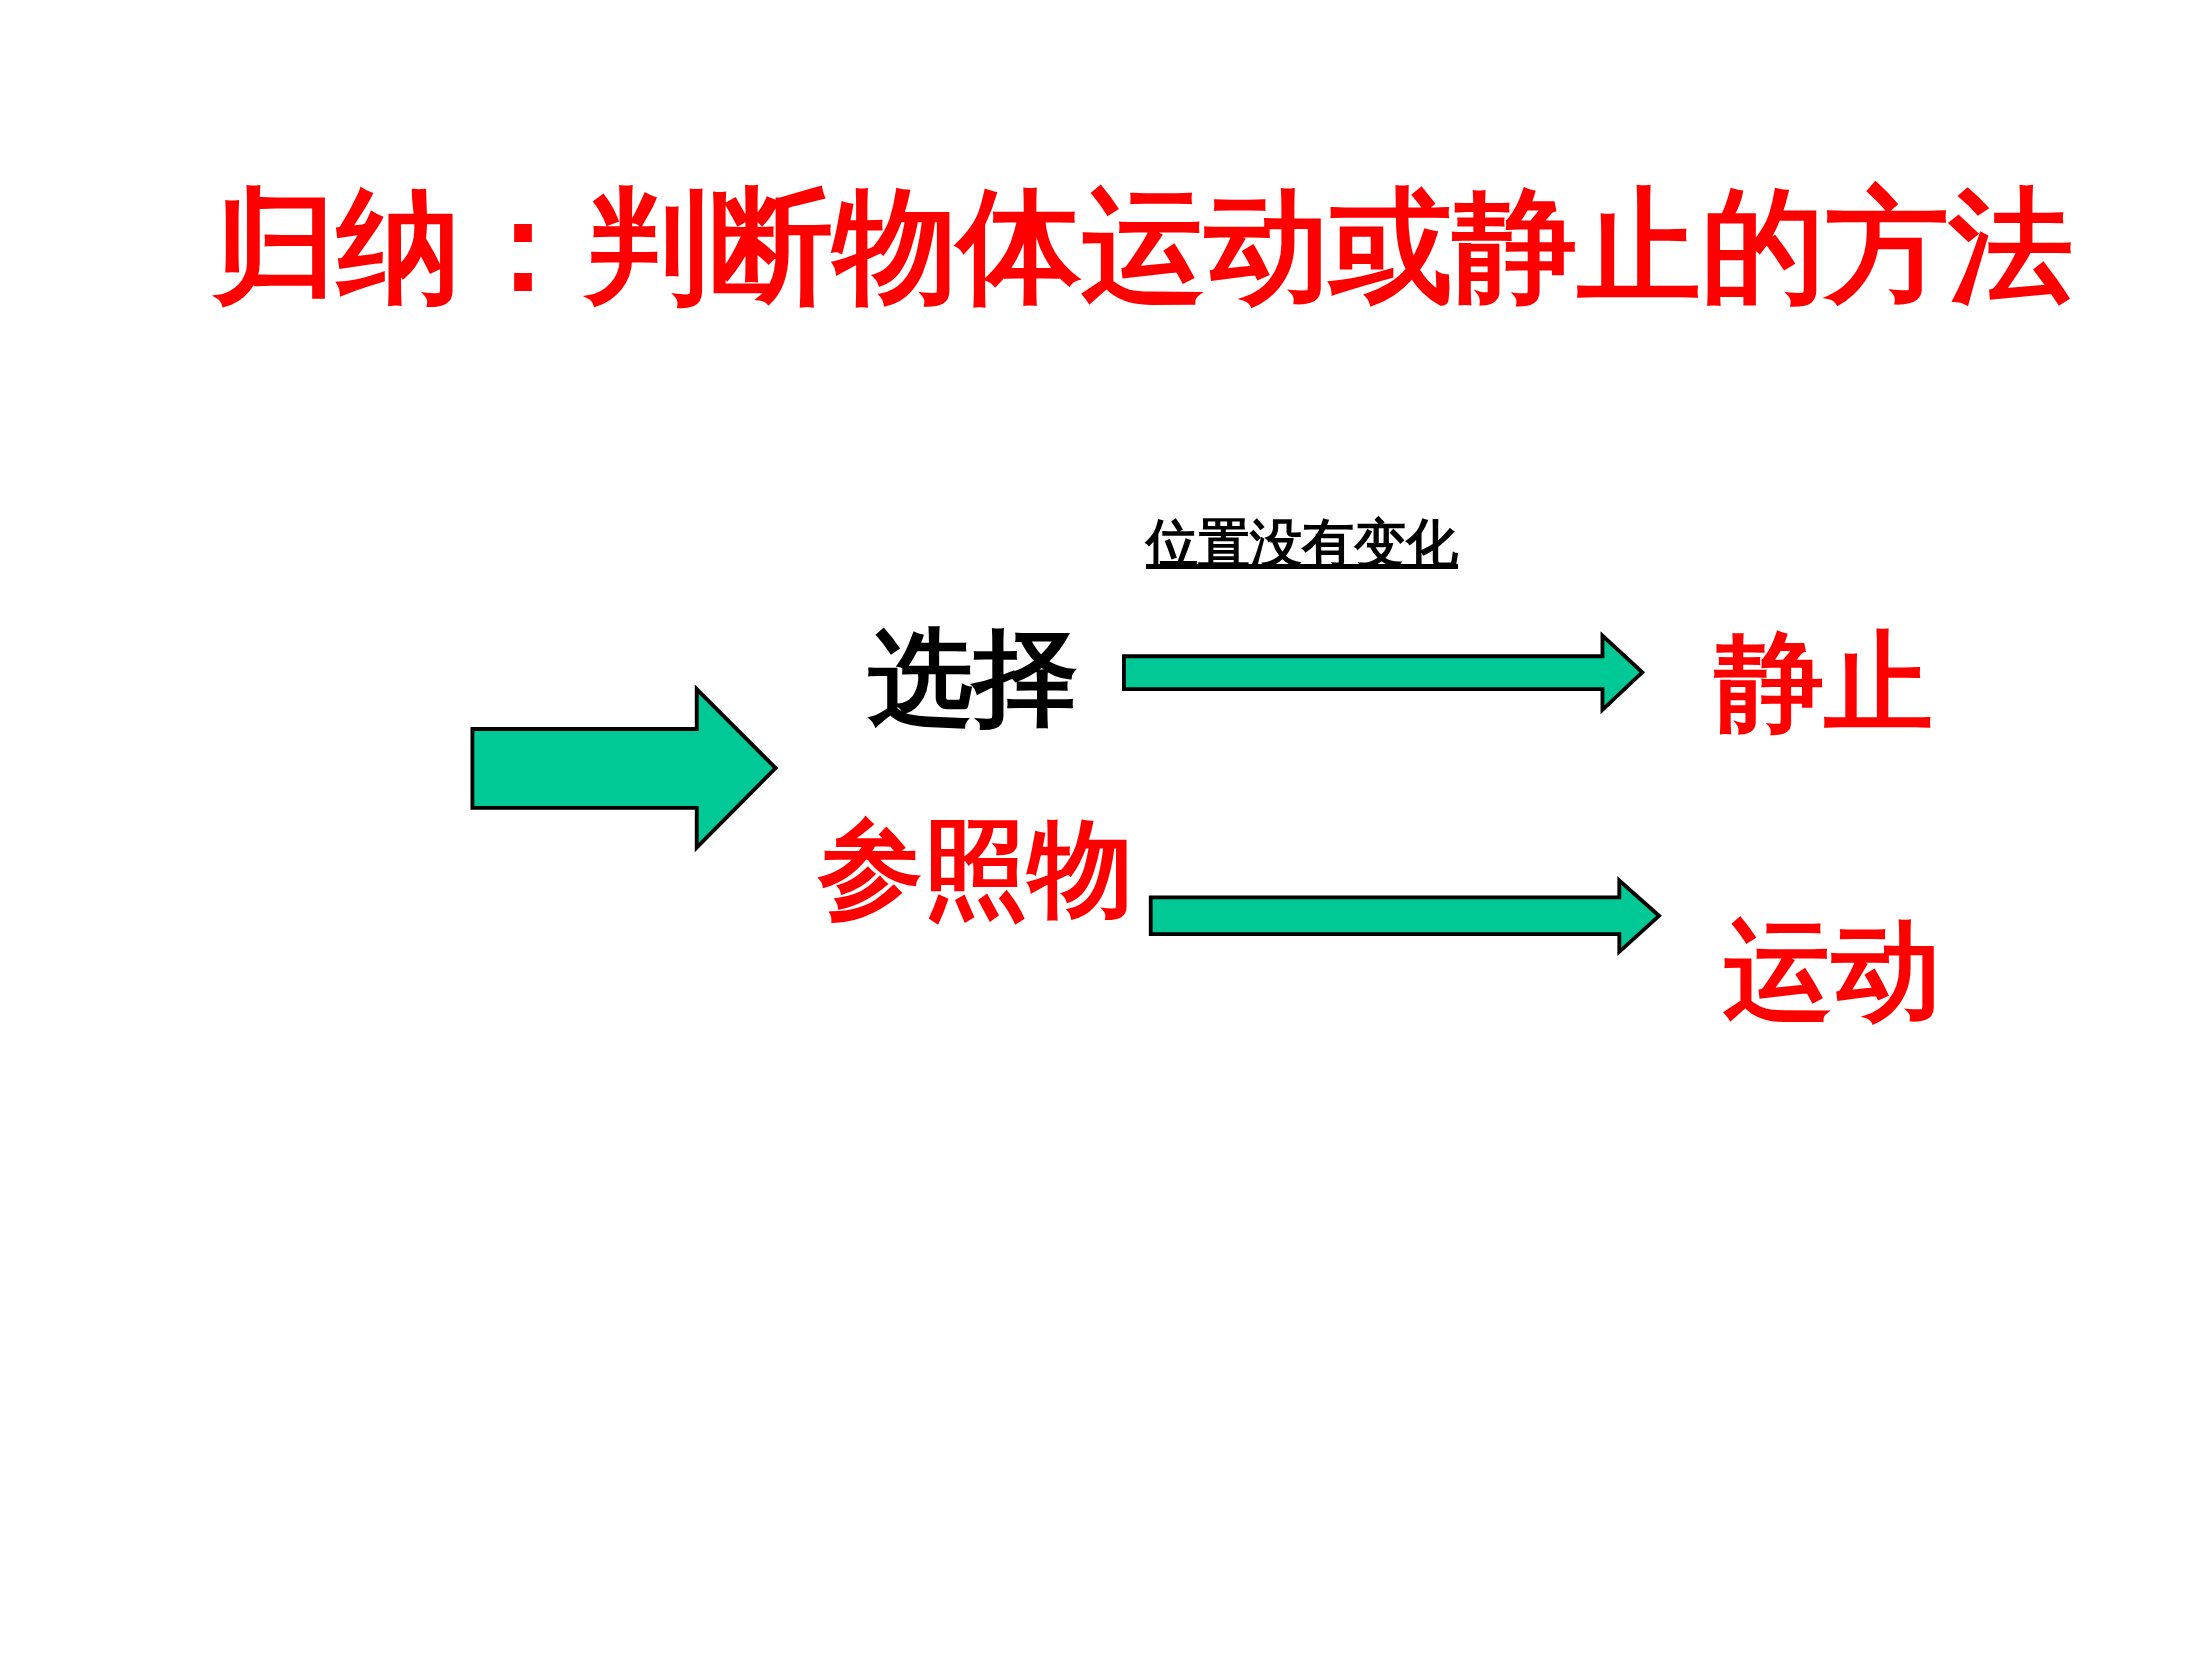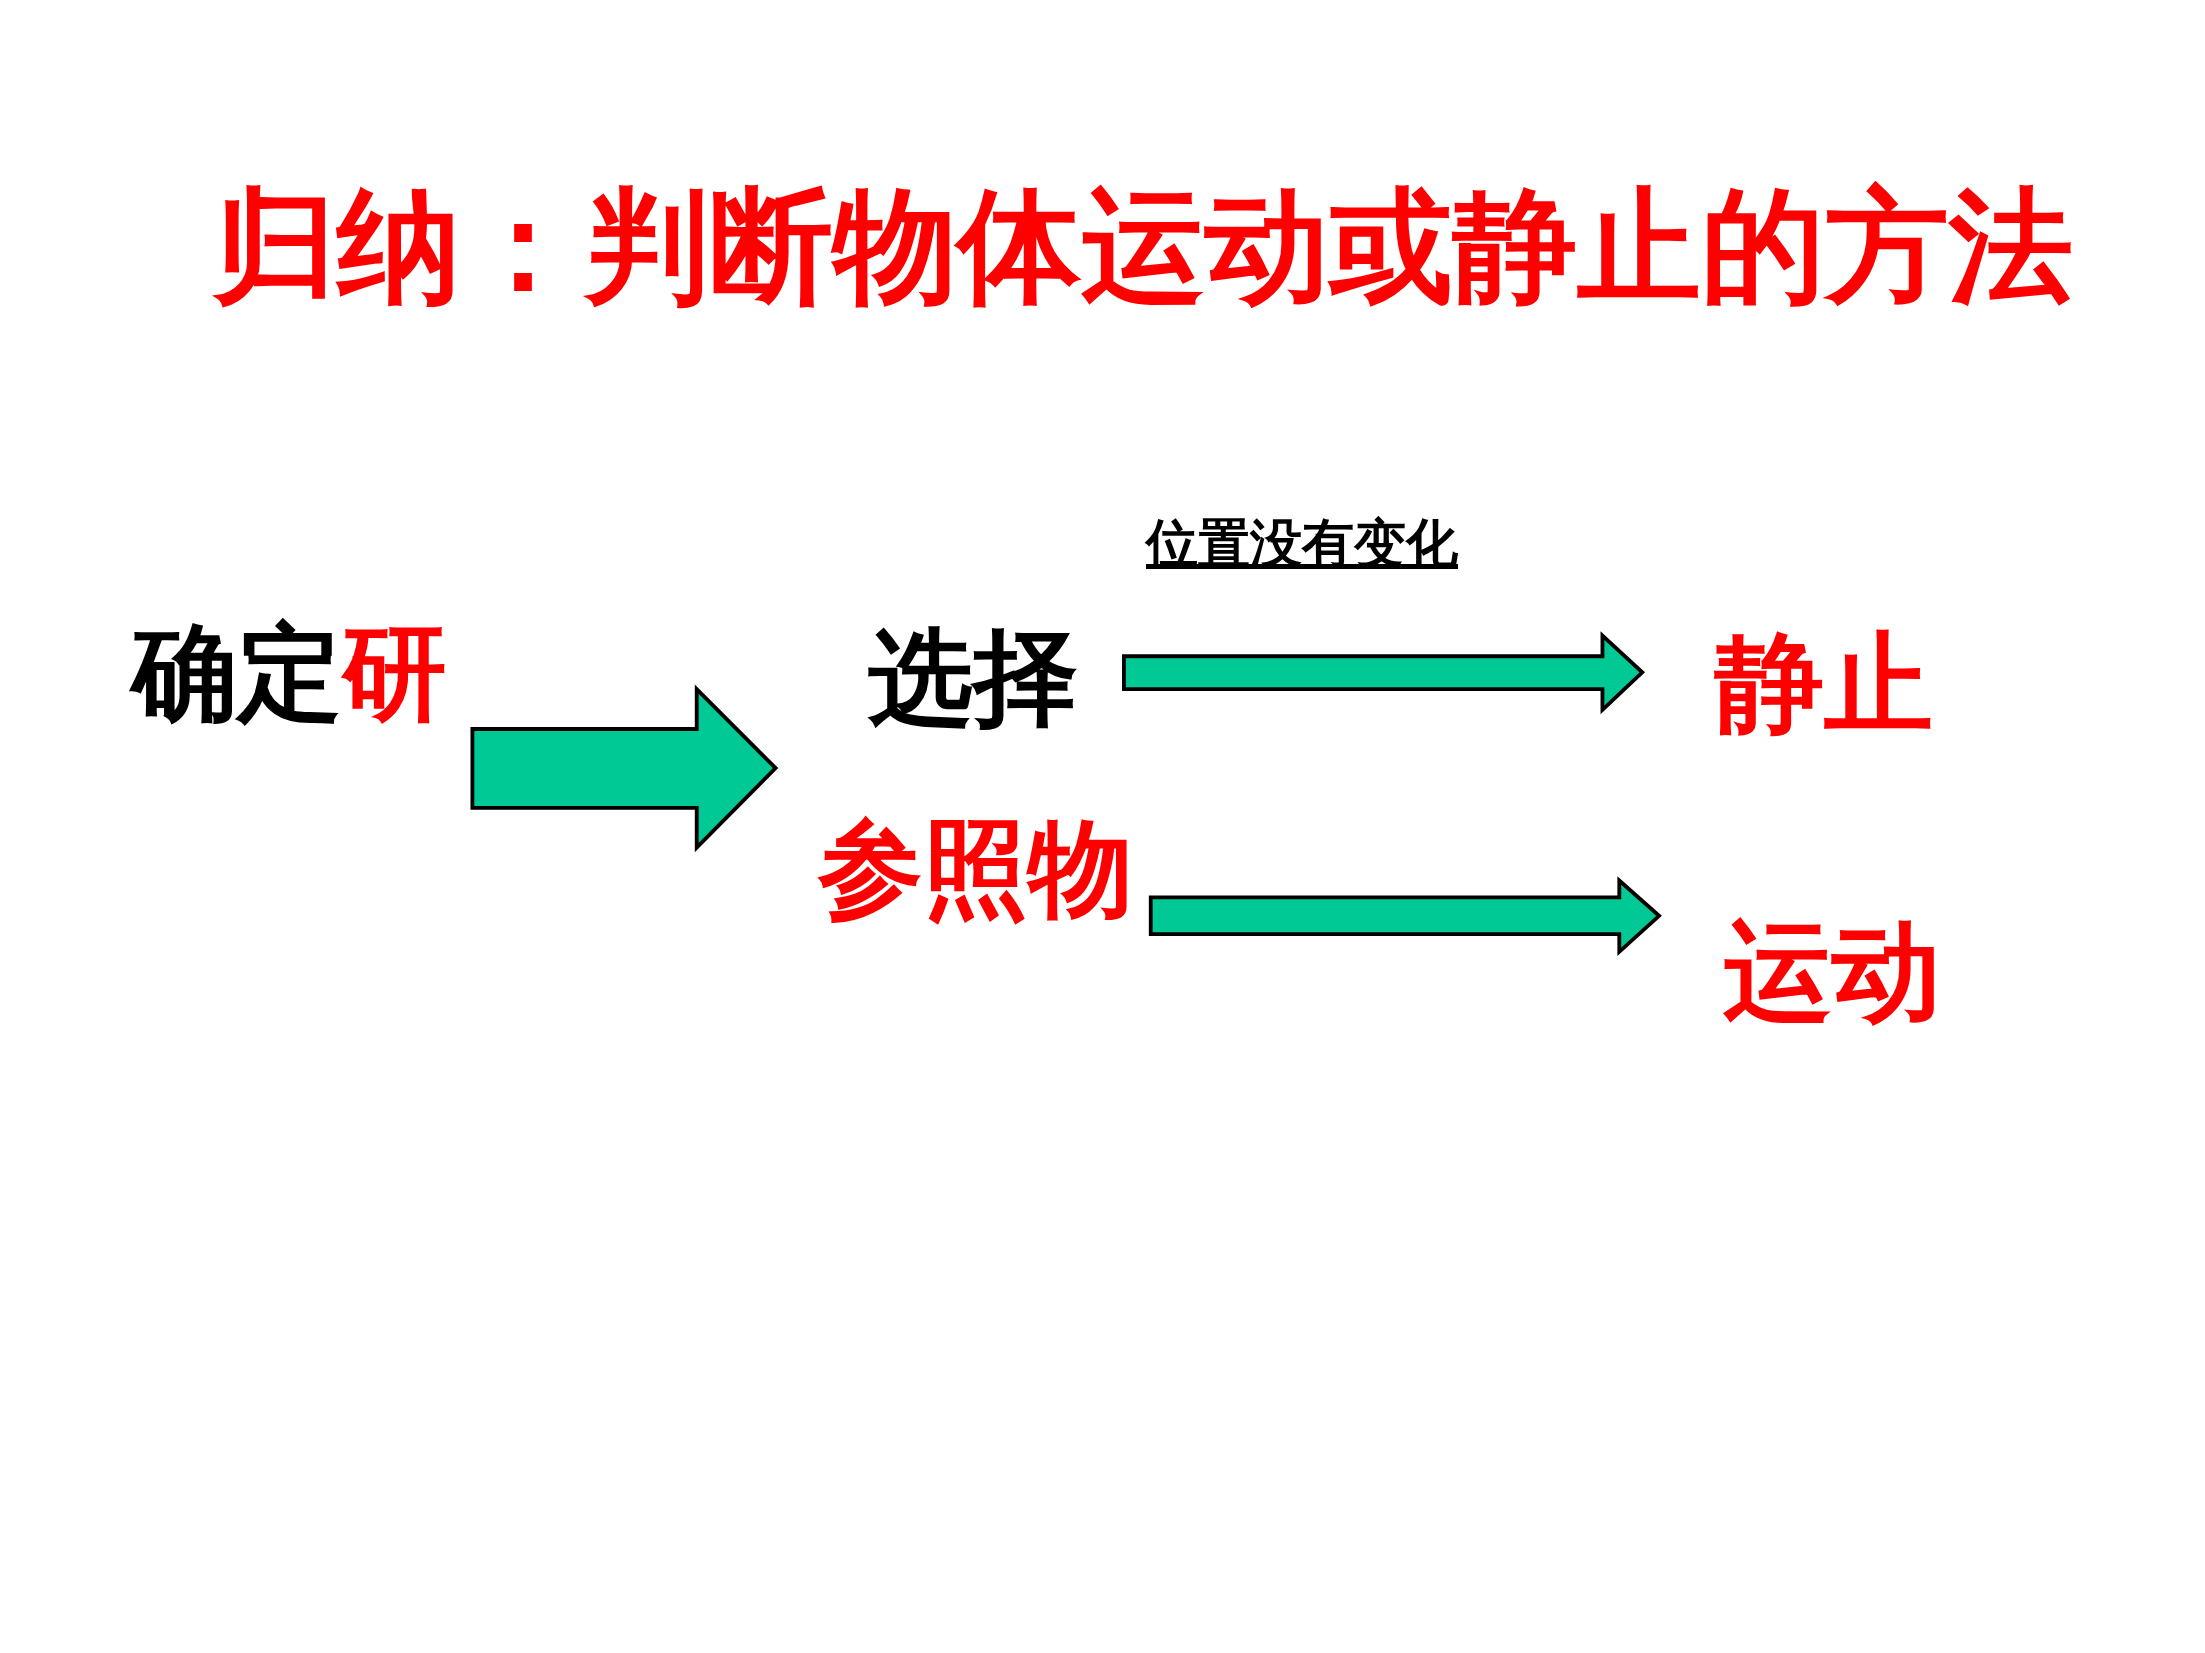--- a/index.html
+++ b/index.html
@@ -37,21 +37,21 @@
     color:var(--black);
   }
   .song-label{
     font-family:"Liberation Serif", serif;
     font-weight:bold;
     font-size:52px;
     color:var(--black);
     text-decoration:underline;
   }
   .outcome{
-    font-family:Liberation Sans, sans-serif;
+    font-family:Liberation Serif, serif;
     font-weight:bold;
     font-size:109px;
     color:var(--red);
   }
   .red-text{color:var(--red);}
   .black-text{color:var(--black);}
   
   .step1-line1{left:132px; top:620px;}
   .step1-line2{left:135px; top:818px;}
   .step2-line1{left:868px; top:625px;}
@@ -78,23 +78,20 @@
 <div class="slide">
 
   <div class="abs title">归纳：判断物体运动或静止的方法</div>
 
   <svg class="arrows-layer" viewBox="0 0 2880 2160">
     <polygon class="flow-arrow" points="617,952 910,952 910,900 1013,1003 910,1107 910,1055 617,1055"></polygon>
     <polygon class="flow-arrow" points="1468,857 2093,857 2093,830 2145,878 2093,927 2093,900 1468,900"></polygon>
     <polygon class="flow-arrow" points="1503,1172 2115,1172 2115,1150 2167,1196 2115,1243 2115,1220 1503,1220"></polygon>
   </svg>
 
-  <div class="abs heiti step1-line1">
-    <span class="black-text">确定</span><span class="red-text">研</span>
-  </div>
 
   <div class="abs heiti black-text step2-line1">选择</div>
   <div class="abs heiti red-text step2-line2">参照物</div>
 
   <div class="abs song-label label-static">位置没有变化</div>
   <div class="abs outcome outcome-static">静止</div>
 
   <div class="abs outcome outcome-moving">运动</div>
 
 </div>

